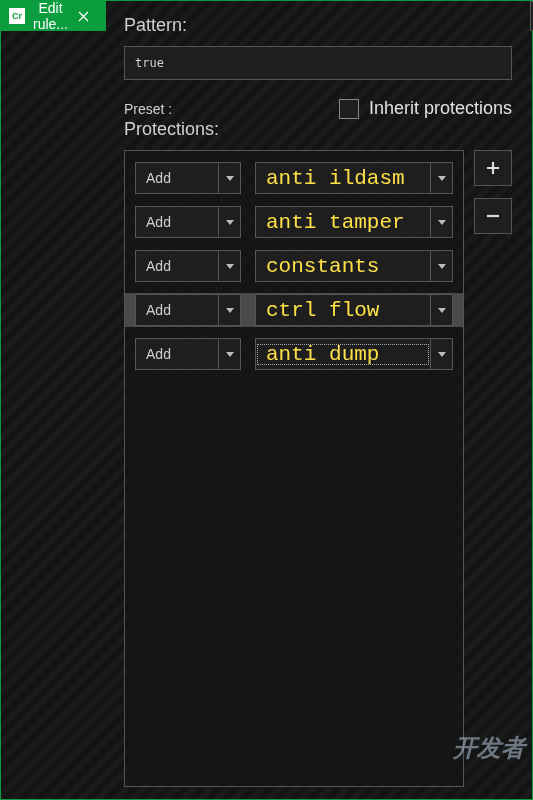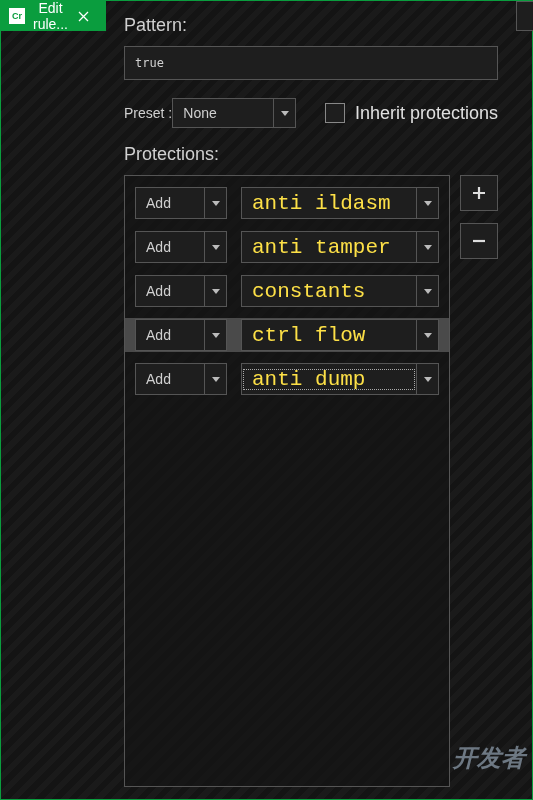--- a/index.html
+++ b/index.html
@@ -80,21 +80,20 @@
   color: #d0d0d0;
   padding: 0 10px;
   font-family: "Consolas", monospace;
   font-size: 12px;
   outline: none;
   margin-bottom: 18px;
 }
 .preset-row {
   display: flex;
   align-items: center;
-  margin-bottom: 16px;
   justify-content: flex-end;
 }
 .preset-label { font-size: 14px; color: #d0d0d0; }
 .preset-select {
   width: 124px;
   height: 30px;
   background: #1e1e1e;
   border: 1px solid #555;
   display: flex;
   align-items: center;
@@ -148,21 +147,21 @@
   gap: 14px;
   height: 34px;
   padding: 0 2px;
 }
 .protection-row.selected {
   background: #4a4a4a;
   margin: 0 -8px;
   padding: 0 10px;
 }
 .add-btn {
-  width: 92px;
+  width: 106px;
   height: 32px;
   background: #1e1e1e;
   border: 1px solid #555;
   display: flex;
   align-items: center;
   color: #d0d0d0;
 }
 .add-btn-text {
   flex: 1;
   padding: 0 10px;
@@ -219,21 +218,21 @@
   color: #d0d0d0;
   display: flex;
   align-items: center;
   justify-content: center;
   font-size: 14px;
   cursor: pointer;
 }
 .watermark {
   position: absolute;
   right: 8px;
-  bottom: 30px;
+  bottom: 40px;
   font-size: 24px;
   font-weight: bold;
   color: rgba(180,200,220,0.55);
   text-align: right;
   line-height: 1;
   pointer-events: none;
   font-style: italic;
   font-family: Arial, sans-serif;
 }
 .watermark .line2 { font-size: 22px; letter-spacing: 1px; }
@@ -251,28 +250,20 @@
         </svg>
     </div>
   </div>
 
   <div class="content">
     <div class="label">Pattern:</div>
     <input class="pattern-input" value="true" style="">
 
     <div class="preset-row">
       <div class="preset-label">Preset :</div>
-      <div class="preset-select">
-        <div class="preset-select-text">None</div>
-        <div class="select-arrow">
-          <svg viewBox="0 0 8 5">
-              <path d="M0 0 L4 5 L8 0 Z" fill="#bbb"></path>
-            </svg>
-        </div>
-      </div>
       <div class="spacer"></div>
       <div class="checkbox-wrap">
         <div class="checkbox"></div>
         <div class="checkbox-label">Inherit protections</div>
       </div>
     </div>
 
     <div class="label">Protections:</div>
 
     <div class="protections-area">

